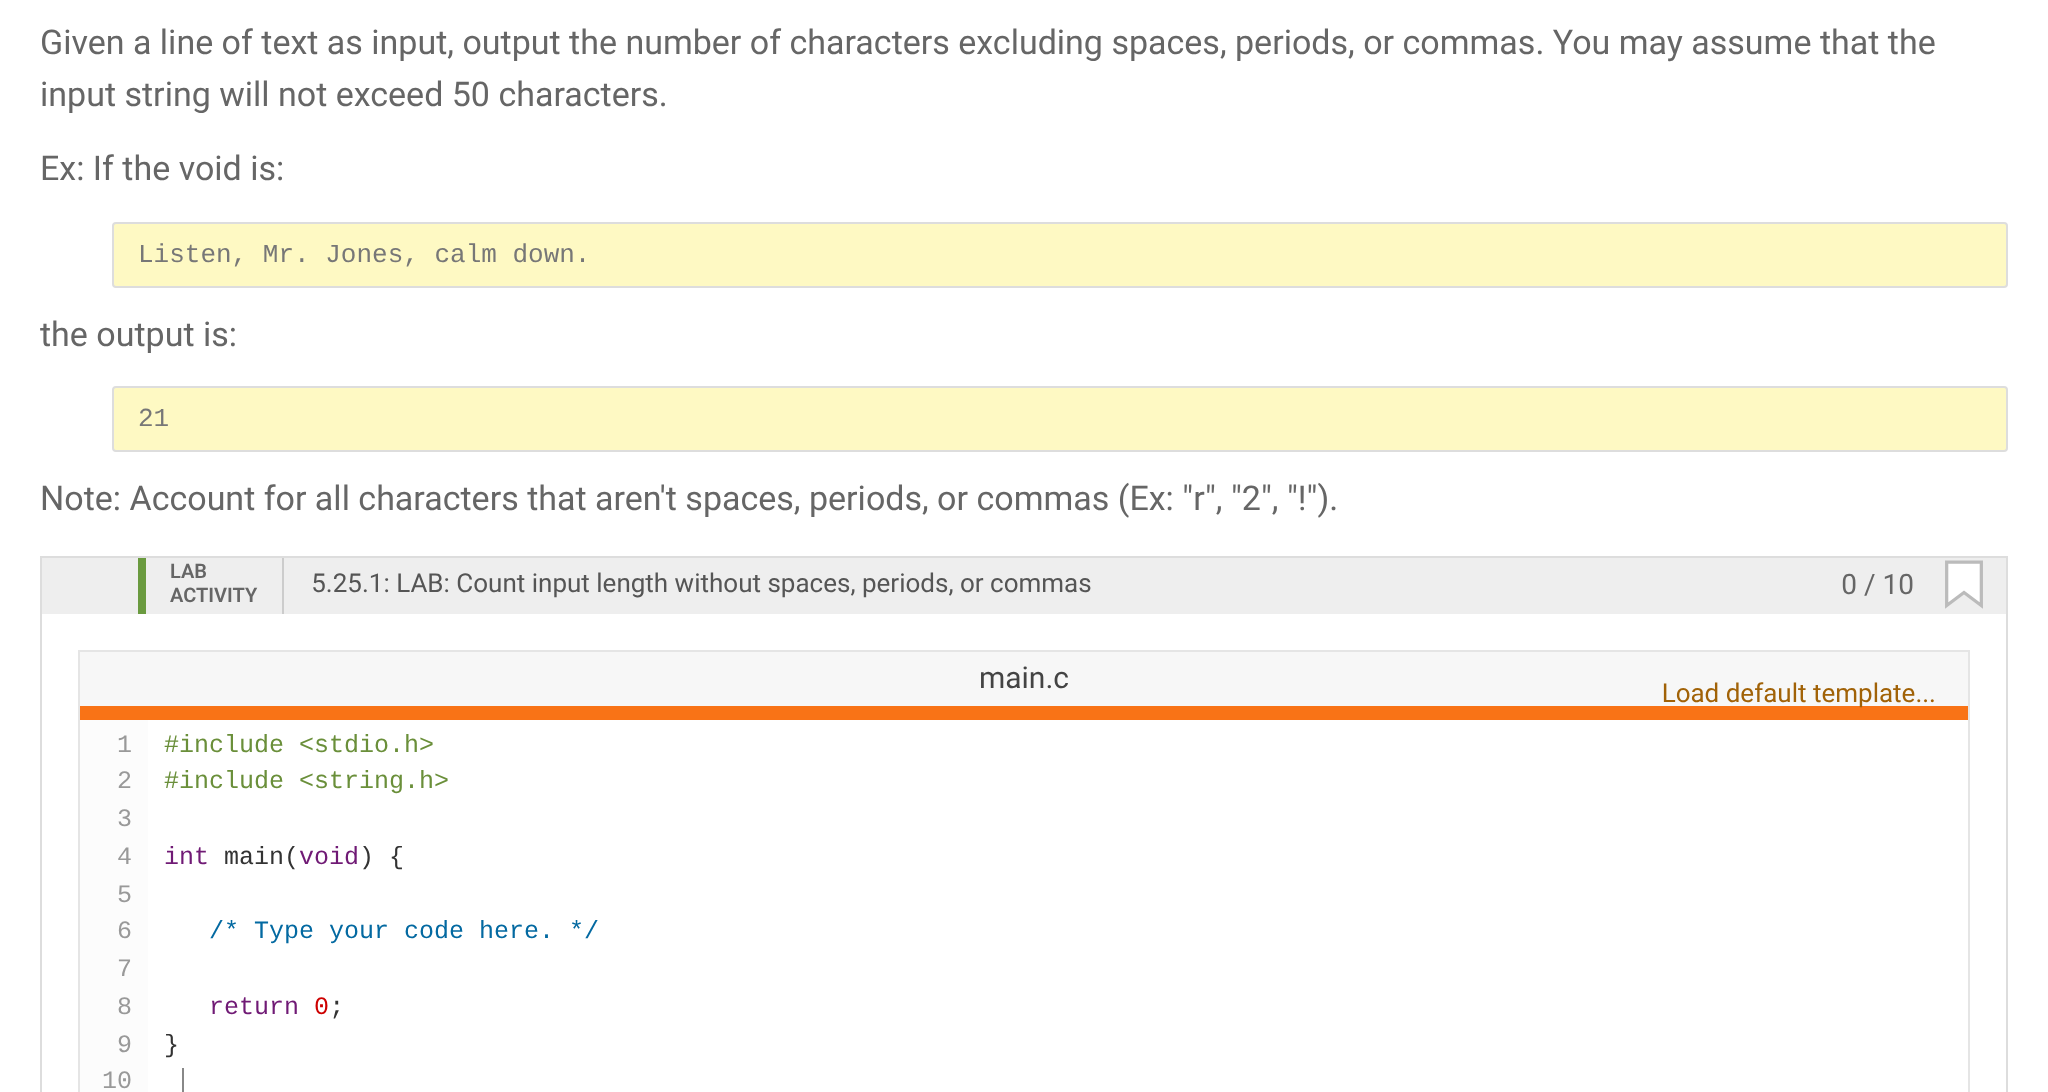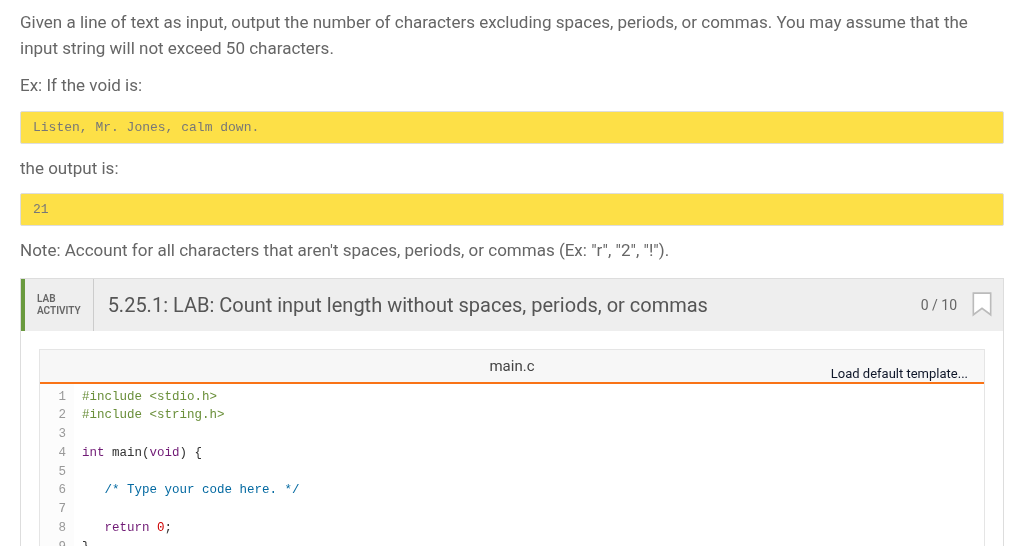--- a/index.html
+++ b/index.html
@@ -12,58 +12,60 @@
     width: 1024px;
   }
   .problem-text {
     color: #666;
     line-height: 1.5;
     margin-bottom: 12px;
     font-size: 17px;
   }
   .code-box {
     border: 1px solid #ddd;
-    background: #fde047;
+    background: #fef9c3;
     padding: 8px 12px;
     font-family: "Courier New", monospace;
     font-size: 13px;
     color: #777;
     margin-bottom: 12px;
     border-radius: 2px;
+    margin-left: 36px;
   }
   .lab-container {
     border: 1px solid #ddd;
     margin-top: 14px;
   }
   .lab-header {
     background: #eeeeee;
     display: flex;
     align-items: stretch;
-    height: 52px;
+    height: 28px;
+    padding-left: 48px;
   }
   .lab-accent {
     width: 4px;
     background: #6a9a3f;
   }
   .lab-activity-label {
     display: flex;
     flex-direction: column;
     justify-content: center;
     padding: 0 12px;
     font-size: 10px;
     color: #666;
     font-weight: 600;
     line-height: 1.2;
     border-right: 1px solid #ccc;
   }
   .lab-title {
     display: flex;
     align-items: center;
     padding: 0 14px;
-    font-size: 20px;
+    font-size: 13px;
     color: #555;
     flex: 1;
   }
   .lab-score {
     display: flex;
     align-items: center;
     padding: 0 10px;
     color: #666;
     font-size: 14px;
   }
@@ -82,33 +84,33 @@
   }
   .editor-wrap {
     border: 1px solid #e5e5e5;
   }
   .editor-header {
     background: #f7f7f7;
     display: flex;
     align-items: center;
     height: 34px;
     position: relative;
-    border-bottom: 2px solid #f97316;
+    border-bottom: 7px solid #f97316;
   }
   .filename {
     position: absolute;
     left: 50%;
     transform: translateX(-50%);
     color: #444;
     font-size: 15px;
   }
   .load-template {
     position: absolute;
     right: 16px;
-    color: #0f172a;
+    color: #a16207;
     font-size: 13px;
     cursor: pointer;
     margin-top: 16px;
   }
   .code-editor {
     display: flex;
     font-family: Consolas, "Courier New", monospace;
     font-size: 12.5px;
     line-height: 1.5;
     background: #fff;

